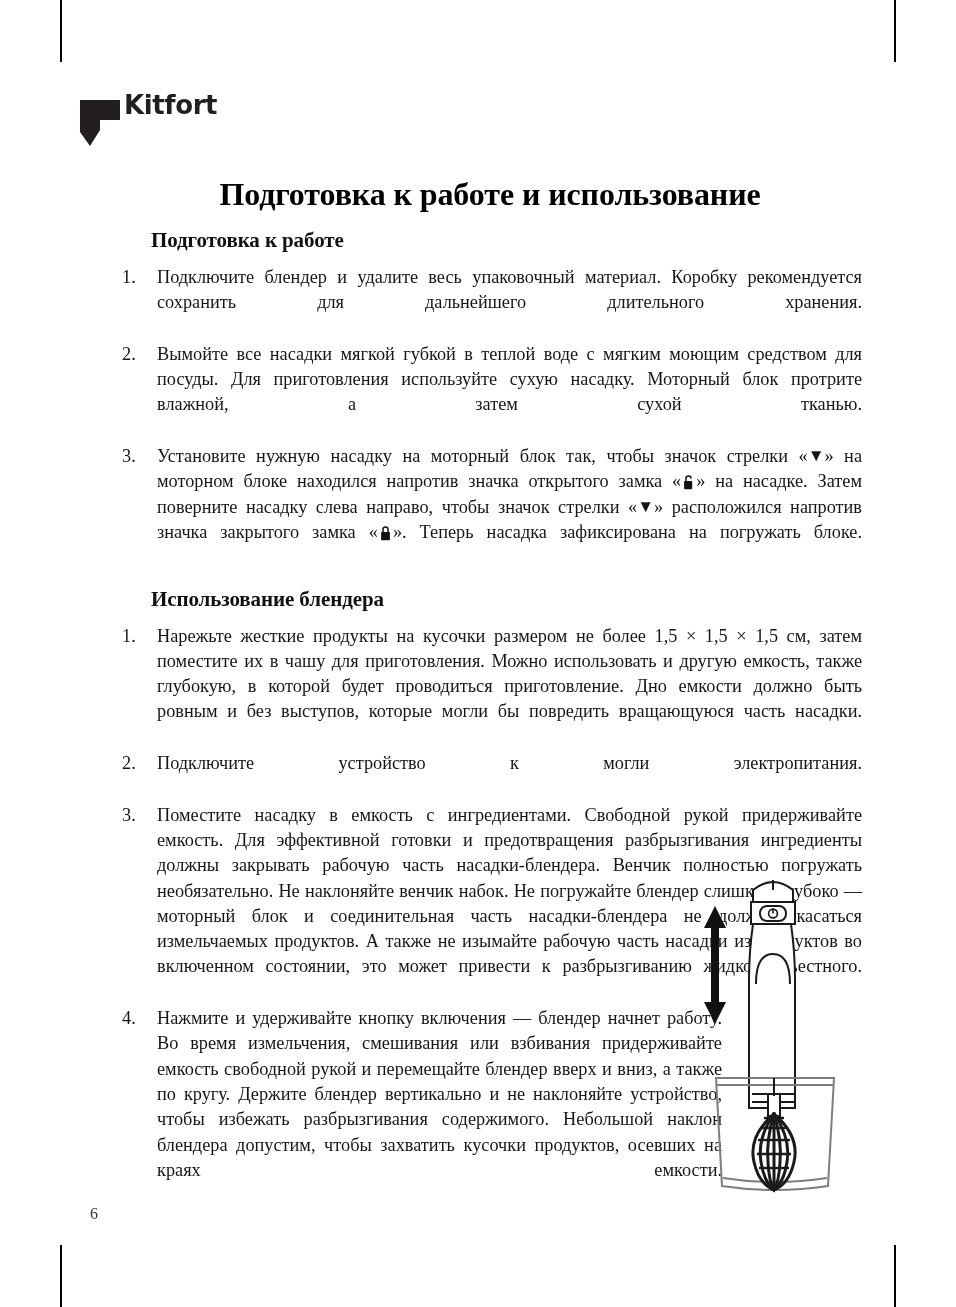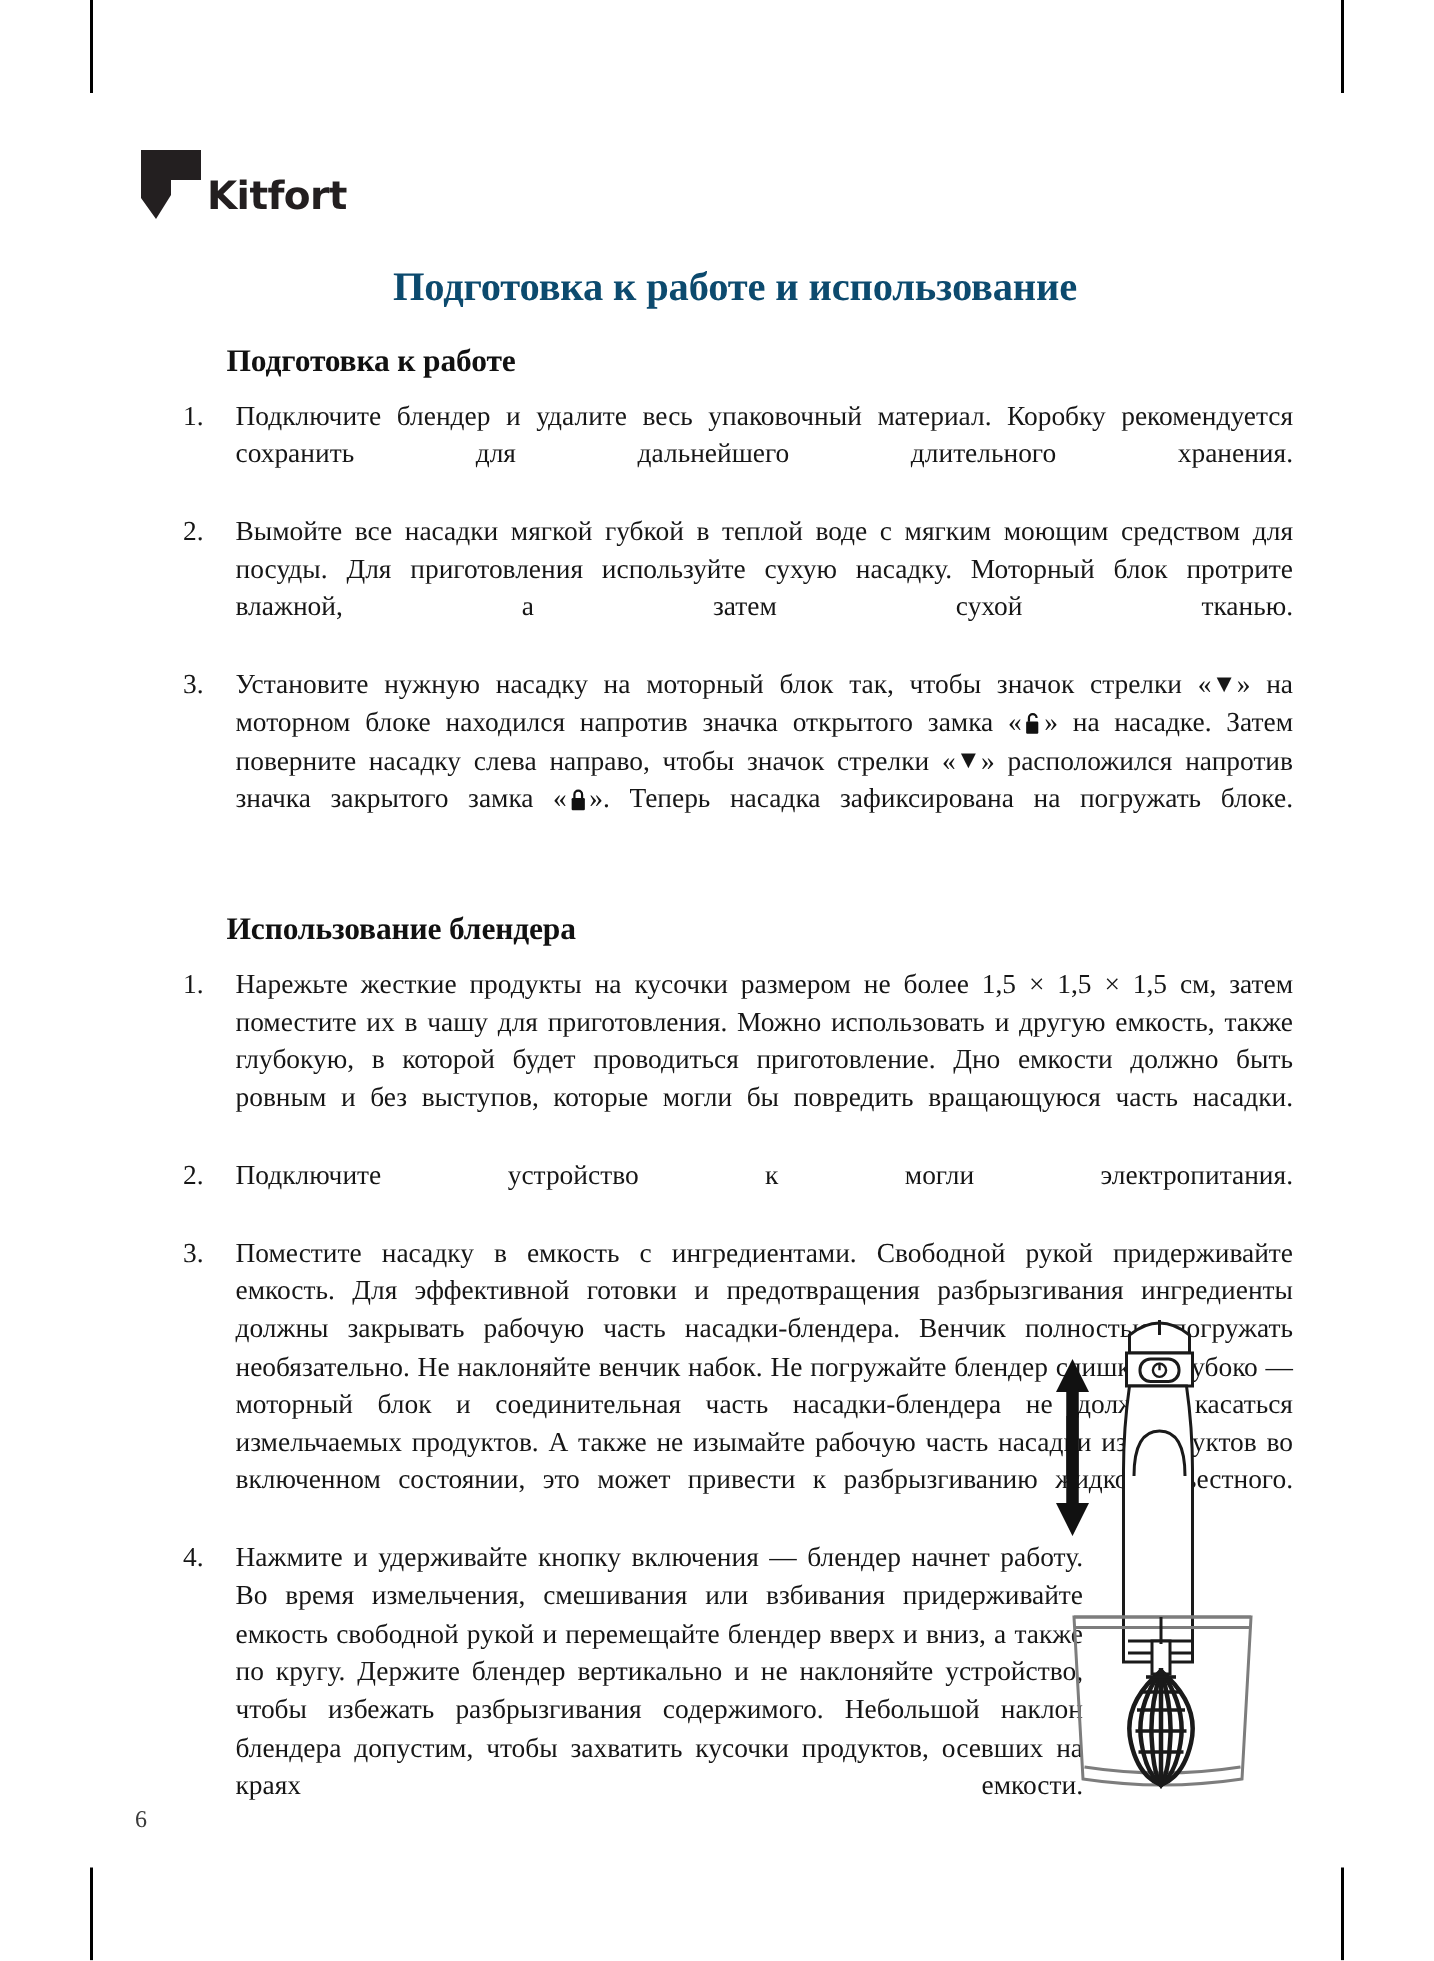--- a/index.html
+++ b/index.html
@@ -27,24 +27,24 @@
   .crop-v { width: 2px; height: 62px; }
 
   .cm-tl { left: 60px;  top: 0px; }
   .cm-tr { left: 894px; top: 0px; }
   .cm-bl { left: 60px;  top: 1245px; }
   .cm-br { left: 894px; top: 1245px; }
 
   
   #logo {
     position: absolute;
-    left: 92px;
+    left: 78px;
     top: 98px;
     display: flex;
-    align-items: flex-end;
+    align-items: flex-start;
     height: 52px;
   }
   #logo-mark {
     width: 44px;
     height: 52px;
     display: block;
   }
   #logo-text {
     font-family: "DejaVu Sans", "Liberation Sans", sans-serif;
     font-weight: bold;
@@ -57,44 +57,44 @@
     top: -6px;
   }
 
   
   #page-title {
     position: absolute;
     left: 120px;
     top: 176px;
     width: 740px;
     text-align: center;
-    font-size: 27px;
+    font-size: 32px;
     font-weight: bold;
     letter-spacing: -0.1px;
-    color: #0c4a6e;
+    color: #000000;
   }
 
   
   #content {
     position: absolute;
     left: 120px;
     top: 228px;
     width: 742px;
   }
 
   h2.section-heading {
     font-size: 21px;
     font-weight: bold;
     margin: 0 0 12px 0;
     padding-left: 31px;
     color: #111111;
     letter-spacing: -0.1px;
   }
   h2.section-heading.second {
-    margin-top: 36px;
+    margin-top: 16px;
   }
 
   ol.steps {
     list-style: none;
     margin: 0;
     padding: 0;
   }
   ol.steps > li {
     position: relative;
     padding-left: 37px;

